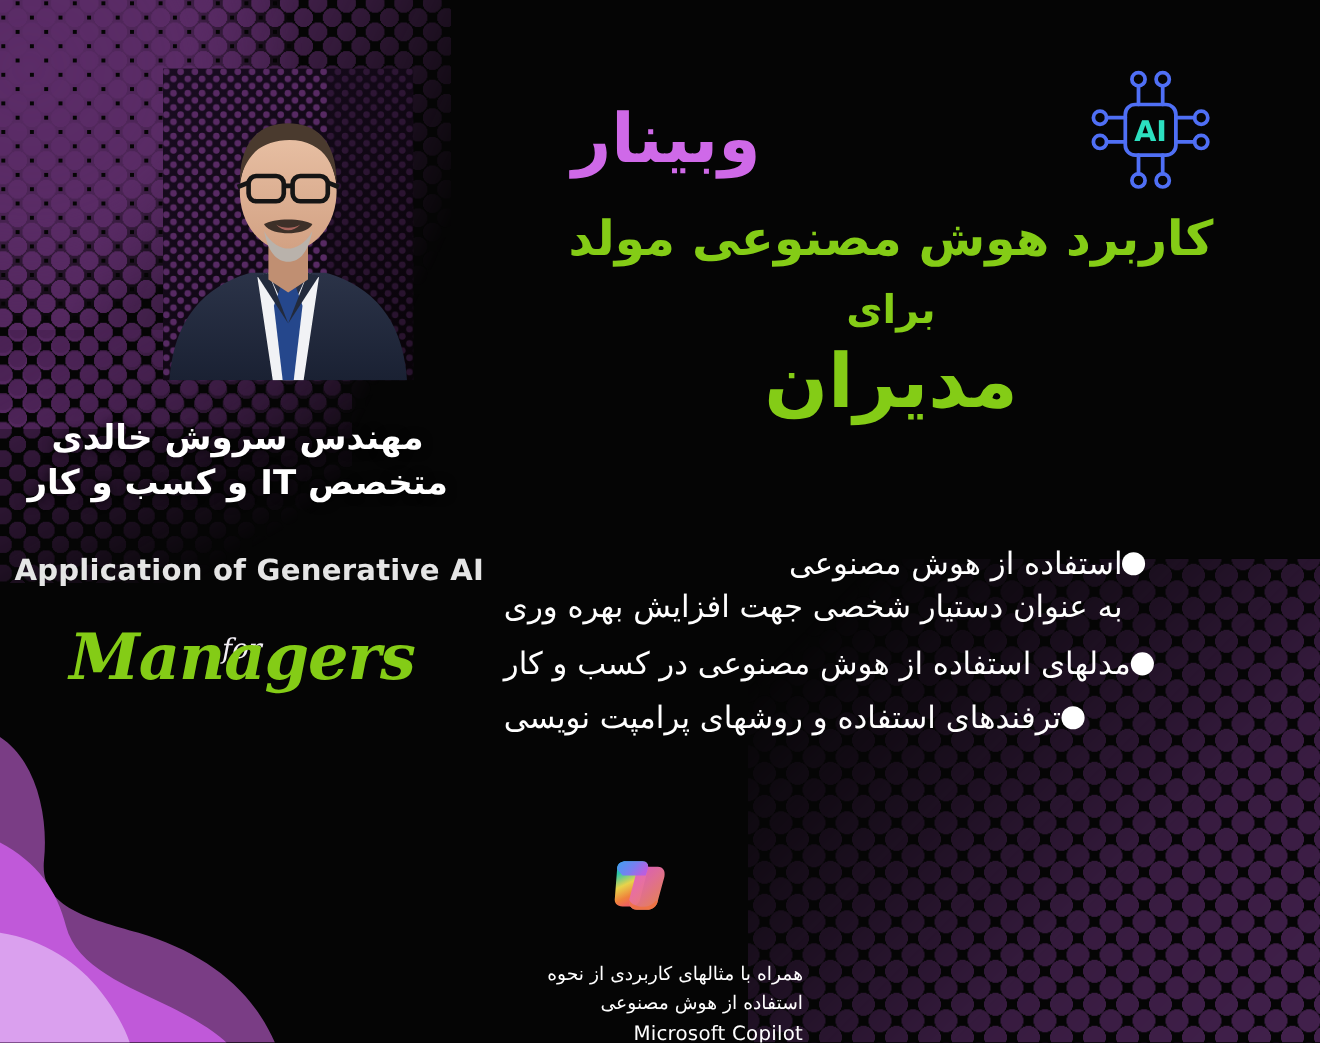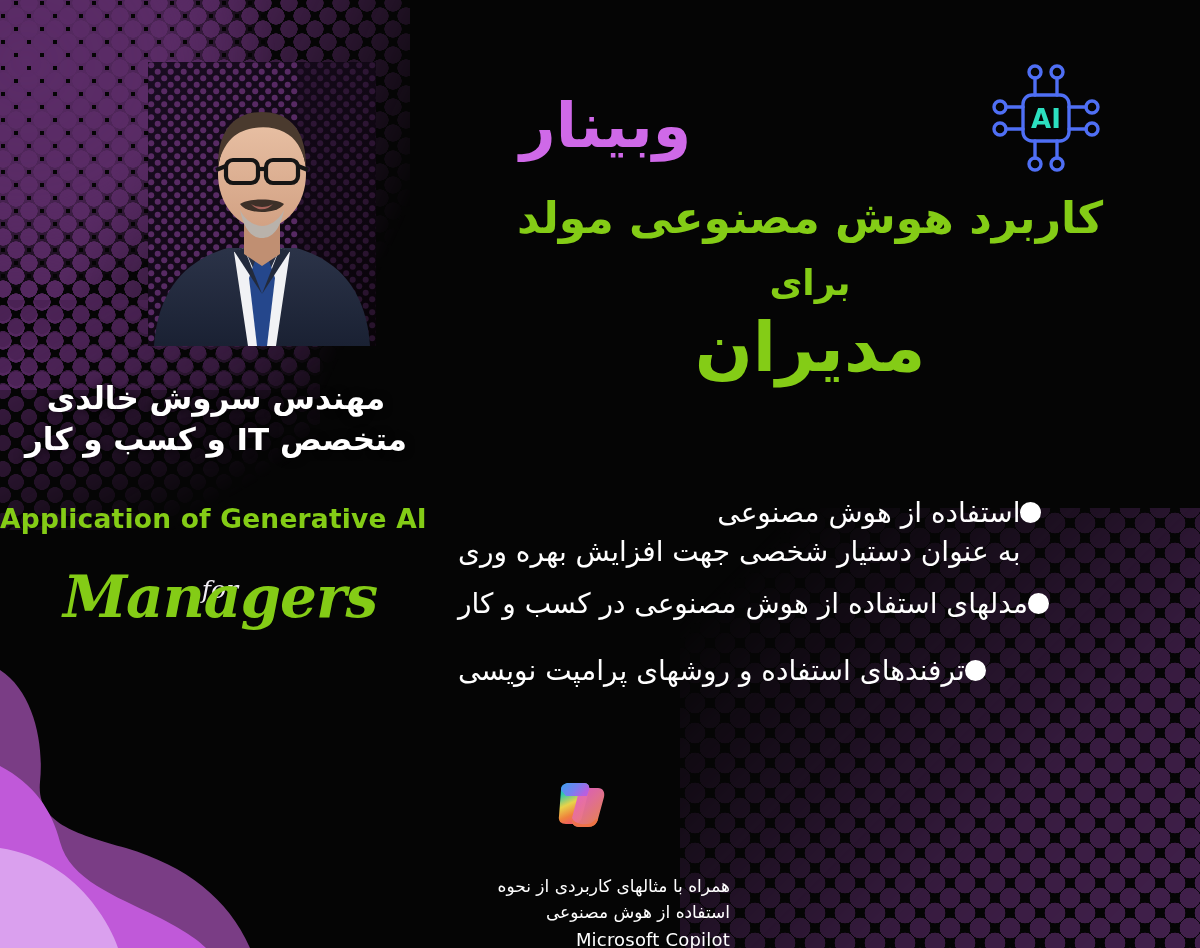--- a/index.html
+++ b/index.html
@@ -69,21 +69,21 @@
   #speaker-name-block{
     position:absolute;left:0;top:378px;width:432px;
     color:#fff;direction:rtl;
     font-weight:bold;font-size:31px;line-height:1.32;
     text-align:center;
     text-shadow:0 0 10px rgba(0,0,0,.85);
   }
   #speaker-name-block .ln{display:block;}
   #en-title{
     position:absolute;left:0;top:503px;width:440px;
-    text-align:left;color:#84cc16;direction:ltr;
+    text-align:right;color:#e5e5e5;direction:ltr;
     font-weight:bold;font-size:26.5px;letter-spacing:.2px;
     font-family:"DejaVu Sans","Liberation Sans",sans-serif;
   }
   #en-for{
     position:absolute;left:0;top:575px;width:440px;
     text-align:center;color:#f2eef5;direction:ltr;
     font-style:italic;font-size:25px;
     font-family:"DejaVu Serif","Liberation Serif",serif;
   }
   #en-managers{
@@ -120,21 +120,21 @@
   .bullet-dot{
     width:21px;height:21px;border-radius:50%;background:#fff;
     flex:0 0 auto;margin-right:16px;margin-top:8px;
   }
   .bullet-text{
     color:#fff;font-size:28px;line-height:1.38;text-align:right;
     font-weight:400;max-width:636px;
   }
   .bullet-text .sub{display:block;}
   .bullet-row.r1{margin-bottom:14px;}
-  .bullet-row.r2{margin-bottom:28px;}
+  .bullet-row.r2{margin-bottom:10px;}
 
   
   #copilot-logo{position:absolute;left:548px;top:776px;width:64px;height:64px;}
   #footer-note{
     position:absolute;left:430px;top:852px;width:300px;
     text-align:right;direction:rtl;color:#fff;
     font-size:17px;line-height:1.55;margin-top:21px;
   }
   #footer-note .ln{display:block;}
   #footer-note .latin{direction:ltr;font-size:18px;letter-spacing:.2px;}

